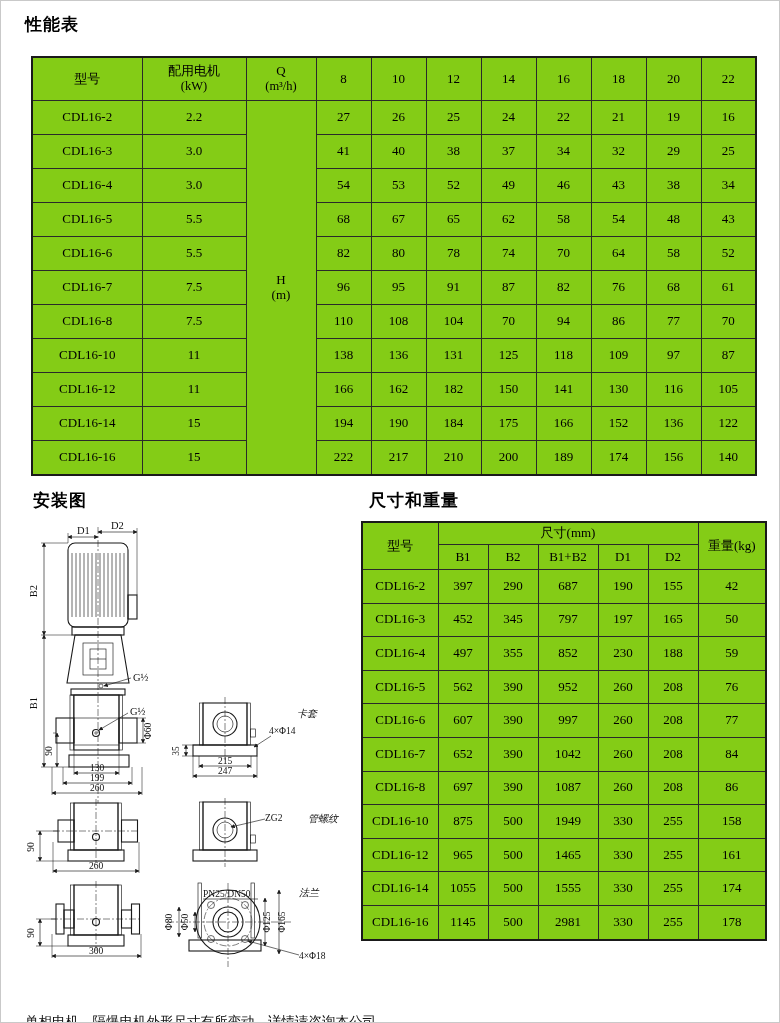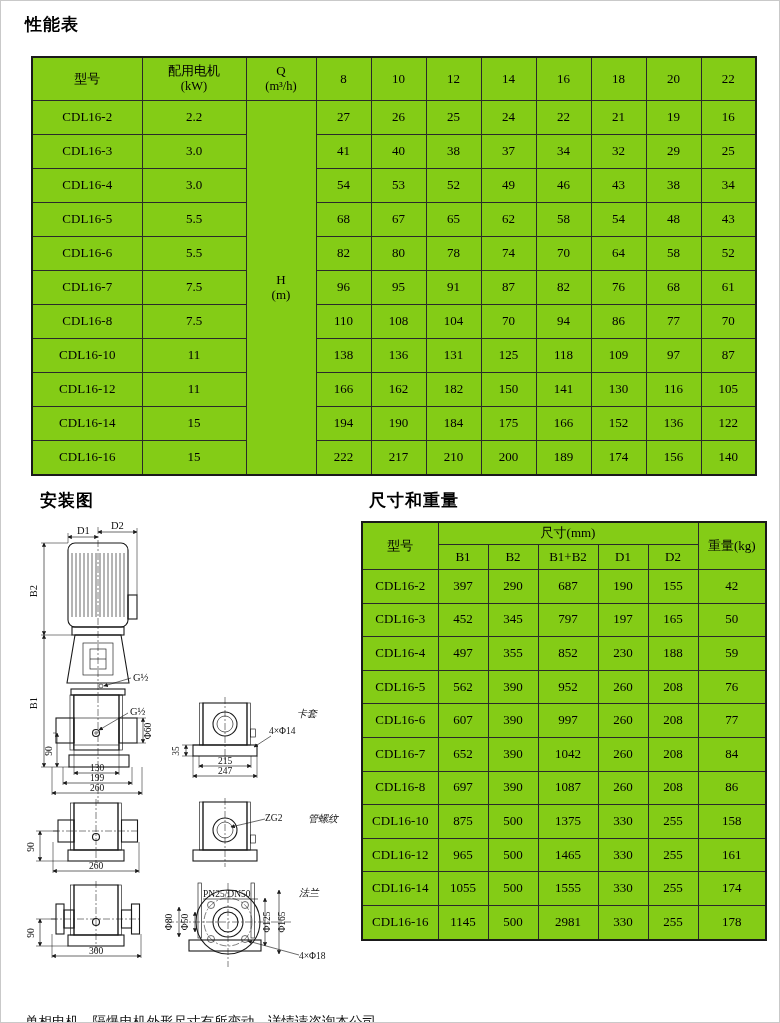--- a/index.html
+++ b/index.html
@@ -6,21 +6,21 @@
   .page {
     position:relative; width:780px; height:1023px; margin:0 auto;
     background:#fff; border:1px solid #c9c9c9; box-sizing:border-box;
     font-family:"Liberation Serif", serif; color:#000; overflow:hidden;
   }
   .section-title {
     position:absolute; font-family:"Liberation Sans", sans-serif;
     font-weight:bold; font-size:17px; color:#000; letter-spacing:1px;text-align:center;
   }
   #perf-title { left:24px; top:12px; }
-  #install-title { left:39px; top:488px;font-family:Liberation Serif, serif; }
+  #install-title { left:32px; top:488px;font-family:Liberation Serif, serif; }
   #dims-title { left:368px; top:488px; }
 
   table { border-collapse:collapse; table-layout:fixed; background:#84cc16; }
   td, th { border:1px solid #2a2a2a; text-align:center; vertical-align:middle;
            font-weight:normal; padding:0; font-size:13px; line-height:1.15; }
 
   .perf { position:absolute; left:30px; top:55px; width:726px; border:2px solid #1a1a1a; }
   .perf thead th { height:42px; }
   .perf tbody td { height:33px; }
   .unit-line { font-size:12.5px; }
@@ -321,21 +321,21 @@
         <td>390</td>
         <td>1087</td>
         <td>260</td>
         <td>208</td>
         <td>86</td>
       </tr>
         <tr>
         <td>CDL16-10</td>
         <td>875</td>
         <td>500</td>
-        <td>1375</td>
+        <td>1949</td>
         <td>330</td>
         <td>255</td>
         <td>158</td>
       </tr>
         <tr>
         <td>CDL16-12</td>
         <td>965</td>
         <td>500</td>
         <td>1465</td>
         <td>330</td>

